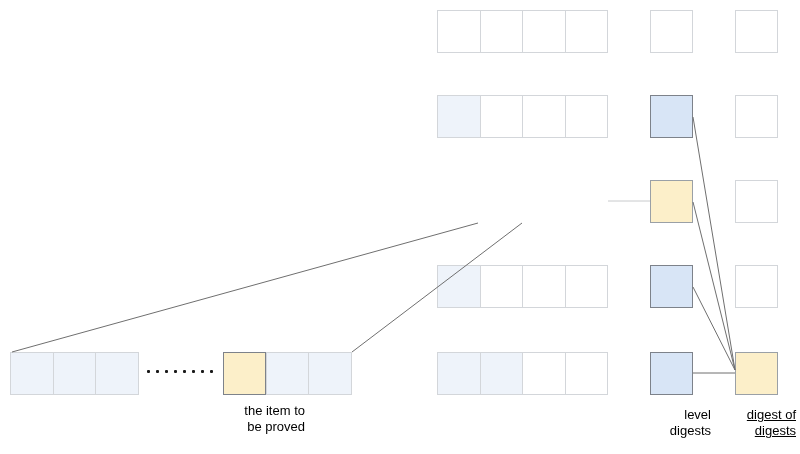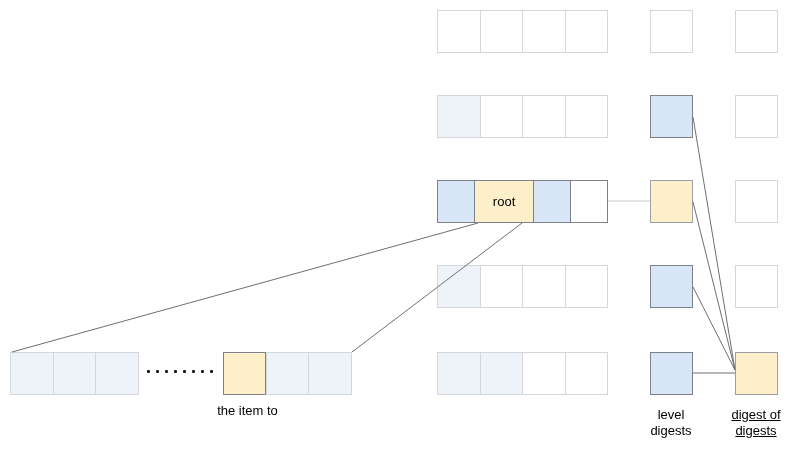--- a/index.html
+++ b/index.html
@@ -3,40 +3,41 @@
 <meta charset="utf-8">
 <style>
   html,body{margin:0;padding:0;background:#ffffff;}
   body{font-family:"Liberation Sans","DejaVu Sans",sans-serif;color:#000;}
   #canvas{position:relative;width:800px;height:454px;background:#ffffff;overflow:hidden;}
   .cell-group{position:absolute;display:flex;box-sizing:border-box;border:1px solid #d3d6da;height:43px;}
   .cell{flex:1 1 auto;box-sizing:border-box;}
   .cell-label{display:flex;align-items:center;justify-content:center;font-size:13px;line-height:13px;}
   .single{position:absolute;width:43px;height:43px;box-sizing:border-box;border:1px solid #d3d6da;}
   #connectors{position:absolute;left:0;top:0;z-index:5;pointer-events:none;}
-  .lbl{position:absolute;text-align:center;font-size:13px;line-height:16px;color:#000;z-index:6;}
+  .lbl{position:absolute;text-align:right;font-size:13px;line-height:16px;color:#000;z-index:6;}
   .dots{position:absolute;display:flex;justify-content:space-between;align-items:center;z-index:2;}
   .dot{width:3px;height:3px;border-radius:1px;}
 </style>
 </head>
 <body>
 
 <div id="canvas">
   <svg id="connectors" width="800" height="454" viewBox="0 0 800 454">
       <line x1="478" y1="223" x2="12" y2="352" stroke="#6f6f6f" stroke-width="1"></line>
       <line x1="522" y1="223" x2="352" y2="352" stroke="#6f6f6f" stroke-width="1"></line>
       <line x1="608" y1="201" x2="650" y2="201" stroke="#c8cacc" stroke-width="1"></line>
       <line x1="693" y1="117" x2="735" y2="370" stroke="#6f6f6f" stroke-width="1"></line>
       <line x1="693" y1="202" x2="735" y2="370" stroke="#6f6f6f" stroke-width="1"></line>
       <line x1="693" y1="287" x2="735" y2="370" stroke="#6f6f6f" stroke-width="1"></line>
       <line x1="693" y1="373" x2="735" y2="373" stroke="#6f6f6f" stroke-width="1"></line>
     </svg>
 
   <div class="lbl" style="left:190px;top:403px;width:115px;">
     <div>the item to</div>
+    <div>be proved</div>
   </div>
   <div class="lbl" style="left:631px;top:407px;width:80px;">
     <div>level</div>
     <div>digests</div>
   </div>
   <div class="lbl" style="left:716px;top:407px;width:80px;text-decoration:underline;">
     <div>digest of</div>
     <div>digests</div>
   </div>
 <div class="cell-group" style="left: 437px; top: 10px; width: 171px; border-color: rgb(211, 214, 218);">
@@ -48,26 +49,20 @@
     <div class="single" style="left: 650px; top: 10px; background: rgb(255, 255, 255); border-color: rgb(211, 214, 218);"></div>
     <div class="single" style="left: 735px; top: 10px; background: rgb(255, 255, 255); border-color: rgb(211, 214, 218);"></div>
     <div class="cell-group" style="left: 437px; top: 95px; width: 171px; border-color: rgb(211, 214, 218);">
       <div class="cell" style="background: rgb(238, 243, 250); border-right: 1px solid rgb(211, 214, 218);"></div>
       <div class="cell" style="background: rgb(255, 255, 255); border-right: 1px solid rgb(211, 214, 218);"></div>
       <div class="cell" style="background: rgb(255, 255, 255); border-right: 1px solid rgb(211, 214, 218);"></div>
       <div class="cell" style="background: rgb(255, 255, 255);"></div>
     </div>
     <div class="single" style="left: 650px; top: 95px; background: rgb(216, 229, 246); border-color: rgb(125, 130, 138);"></div>
     <div class="single" style="left: 735px; top: 95px; background: rgb(255, 255, 255); border-color: rgb(211, 214, 218);"></div>
-    <div class="cell-group" style="left: 437px; top: 180px; width: 171px; border-color: rgb(125, 130, 138);">
-      <div class="cell" style="background: rgb(216, 229, 246); border-right: 1px solid rgb(125, 130, 138);"></div>
-      <div class="cell cell-label" style="background: rgb(252, 239, 201); border-right: 1px solid rgb(125, 130, 138);">root</div>
-      <div class="cell" style="background: rgb(216, 229, 246); border-right: 1px solid rgb(125, 130, 138);"></div>
-      <div class="cell" style="background: rgb(255, 255, 255);"></div>
-    </div>
     <div class="single" style="left: 650px; top: 180px; background: rgb(252, 239, 201); border-color: rgb(154, 160, 166);"></div>
     <div class="single" style="left: 735px; top: 180px; background: rgb(255, 255, 255); border-color: rgb(211, 214, 218);"></div>
     <div class="cell-group" style="left: 437px; top: 265px; width: 171px; border-color: rgb(211, 214, 218);">
       <div class="cell" style="background: rgb(238, 243, 250); border-right: 1px solid rgb(211, 214, 218);"></div>
       <div class="cell" style="background: rgb(255, 255, 255); border-right: 1px solid rgb(211, 214, 218);"></div>
       <div class="cell" style="background: rgb(255, 255, 255); border-right: 1px solid rgb(211, 214, 218);"></div>
       <div class="cell" style="background: rgb(255, 255, 255);"></div>
     </div>
     <div class="single" style="left: 650px; top: 265px; background: rgb(216, 229, 246); border-color: rgb(125, 130, 138);"></div>
     <div class="single" style="left: 735px; top: 265px; background: rgb(255, 255, 255); border-color: rgb(211, 214, 218);"></div>

